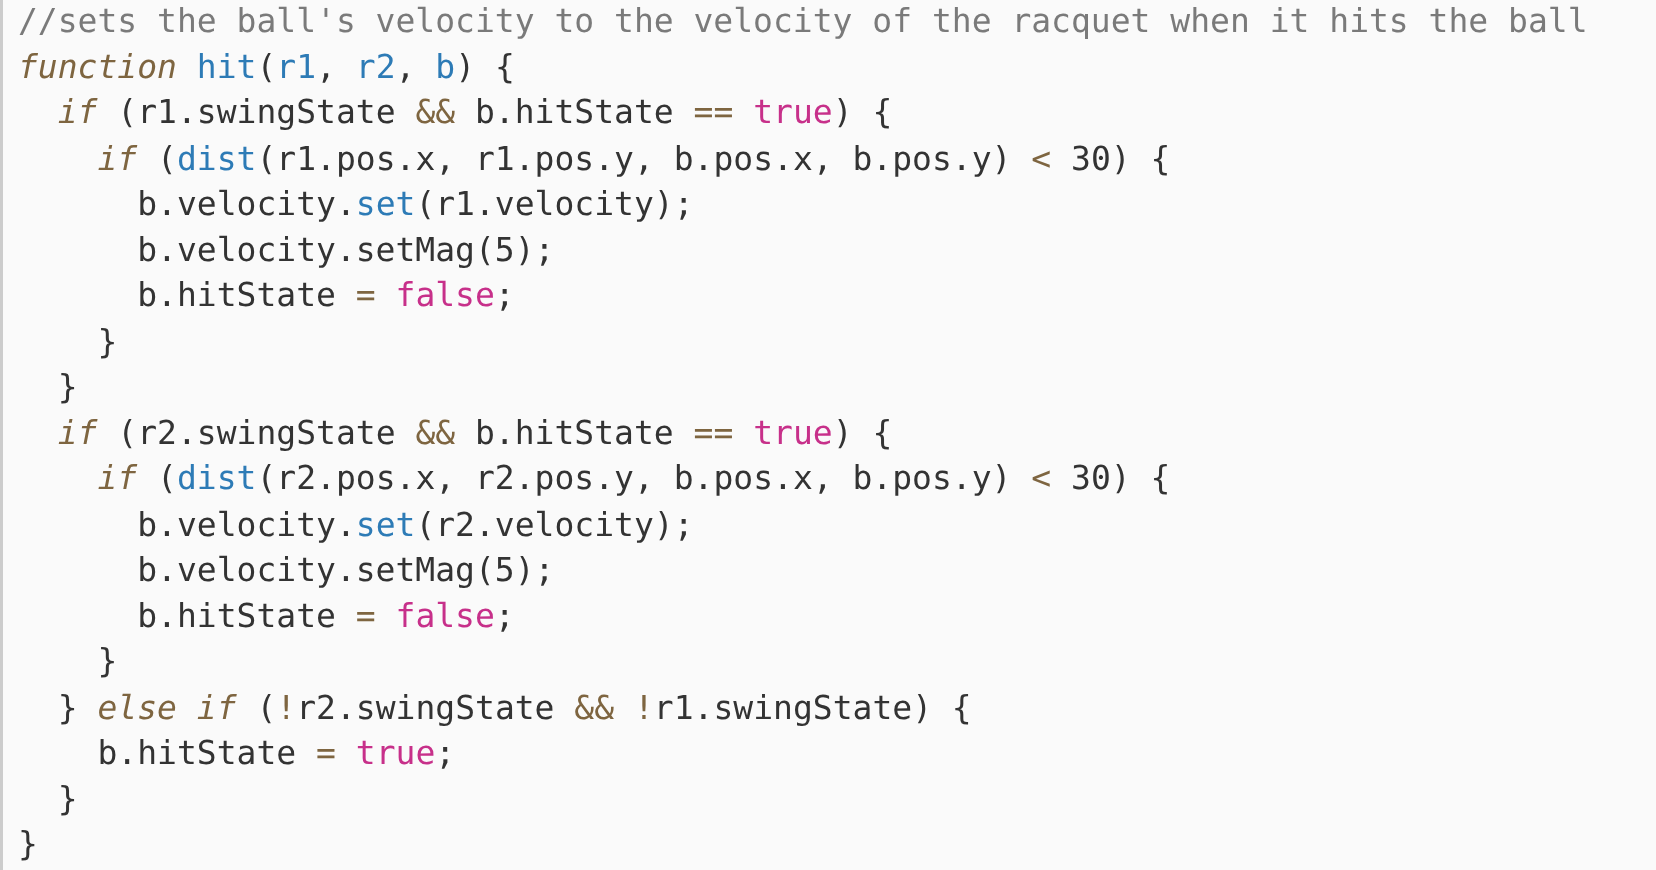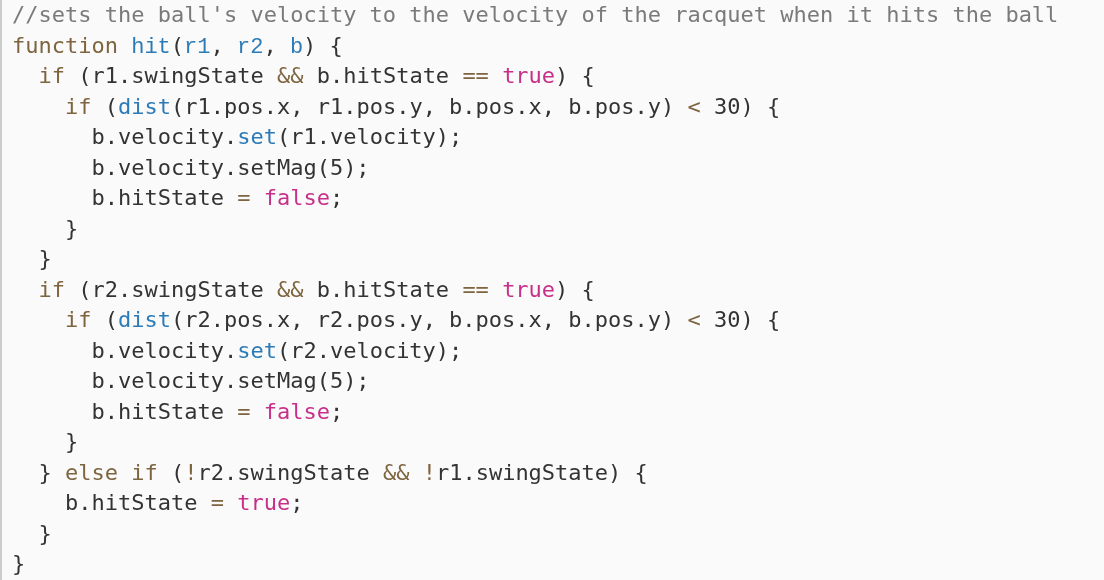--- a/index.html
+++ b/index.html
@@ -24,22 +24,22 @@
     font-size:22px;
     line-height:30.5px;
     color:var(--text);
   }
   .code-line{
     white-space:pre;
     height:30.5px;
   }
   .tok-p{color:var(--text);}
   .tok-c{color:var(--comment);text-align:center;}
-  .tok-k{color:var(--keyword);}
+  .tok-k{color:var(--keyword);font-style:italic;}
   .tok-o{color:var(--keyword);}
-  .tok-f{color:var(--blue);font-family:Liberation Mono, monospace;}
+  .tok-f{color:var(--blue);}
   .tok-b{color:var(--blue);font-weight:normal;}
   .tok-v{color:var(--magenta);margin-top:16px;}
 </style>
 </head>
 <body>
 
 <pre class="code-block"><div class="code-line"><span class="tok-c">//sets the ball's velocity to the velocity of the racquet when it hits the ball</span></div><div class="code-line"><span class="tok-k">function</span><span class="tok-p"> </span><span class="tok-f">hit</span><span class="tok-p">(</span><span class="tok-f">r1</span><span class="tok-p">, </span><span class="tok-f">r2</span><span class="tok-p">, </span><span class="tok-f">b</span><span class="tok-p">) {</span></div><div class="code-line"><span class="tok-p">  </span><span class="tok-k">if</span><span class="tok-p"> (r1.swingState </span><span class="tok-o">&amp;&amp;</span><span class="tok-p"> b.hitState </span><span class="tok-o">==</span><span class="tok-p"> </span><span class="tok-v">true</span><span class="tok-p">) {</span></div><div class="code-line"><span class="tok-p">    </span><span class="tok-k">if</span><span class="tok-p"> (</span><span class="tok-b">dist</span><span class="tok-p">(r1.pos.x, r1.pos.y, b.pos.x, b.pos.y) </span><span class="tok-o">&lt;</span><span class="tok-p"> 30) {</span></div><div class="code-line"><span class="tok-p">      b.velocity.</span><span class="tok-b">set</span><span class="tok-p">(r1.velocity);</span></div><div class="code-line"><span class="tok-p">      b.velocity.setMag(5);</span></div><div class="code-line"><span class="tok-p">      b.hitState </span><span class="tok-o">=</span><span class="tok-p"> </span><span class="tok-v">false</span><span class="tok-p">;</span></div><div class="code-line"><span class="tok-p">    }</span></div><div class="code-line"><span class="tok-p">  }</span></div><div class="code-line"><span class="tok-p">  </span><span class="tok-k">if</span><span class="tok-p"> (r2.swingState </span><span class="tok-o">&amp;&amp;</span><span class="tok-p"> b.hitState </span><span class="tok-o">==</span><span class="tok-p"> </span><span class="tok-v">true</span><span class="tok-p">) {</span></div><div class="code-line"><span class="tok-p">    </span><span class="tok-k">if</span><span class="tok-p"> (</span><span class="tok-b">dist</span><span class="tok-p">(r2.pos.x, r2.pos.y, b.pos.x, b.pos.y) </span><span class="tok-o">&lt;</span><span class="tok-p"> 30) {</span></div><div class="code-line"><span class="tok-p">      b.velocity.</span><span class="tok-b">set</span><span class="tok-p">(r2.velocity);</span></div><div class="code-line"><span class="tok-p">      b.velocity.setMag(5);</span></div><div class="code-line"><span class="tok-p">      b.hitState </span><span class="tok-o">=</span><span class="tok-p"> </span><span class="tok-v">false</span><span class="tok-p">;</span></div><div class="code-line"><span class="tok-p">    }</span></div><div class="code-line"><span class="tok-p">  } </span><span class="tok-k">else</span><span class="tok-p"> </span><span class="tok-k">if</span><span class="tok-p"> (</span><span class="tok-o">!</span><span class="tok-p">r2.swingState </span><span class="tok-o">&amp;&amp;</span><span class="tok-p"> </span><span class="tok-o">!</span><span class="tok-p">r1.swingState) {</span></div><div class="code-line"><span class="tok-p">    b.hitState </span><span class="tok-o">=</span><span class="tok-p"> </span><span class="tok-v">true</span><span class="tok-p">;</span></div><div class="code-line"><span class="tok-p">  }</span></div><div class="code-line"><span class="tok-p">}</span></div></pre>
 
 </body></html>

